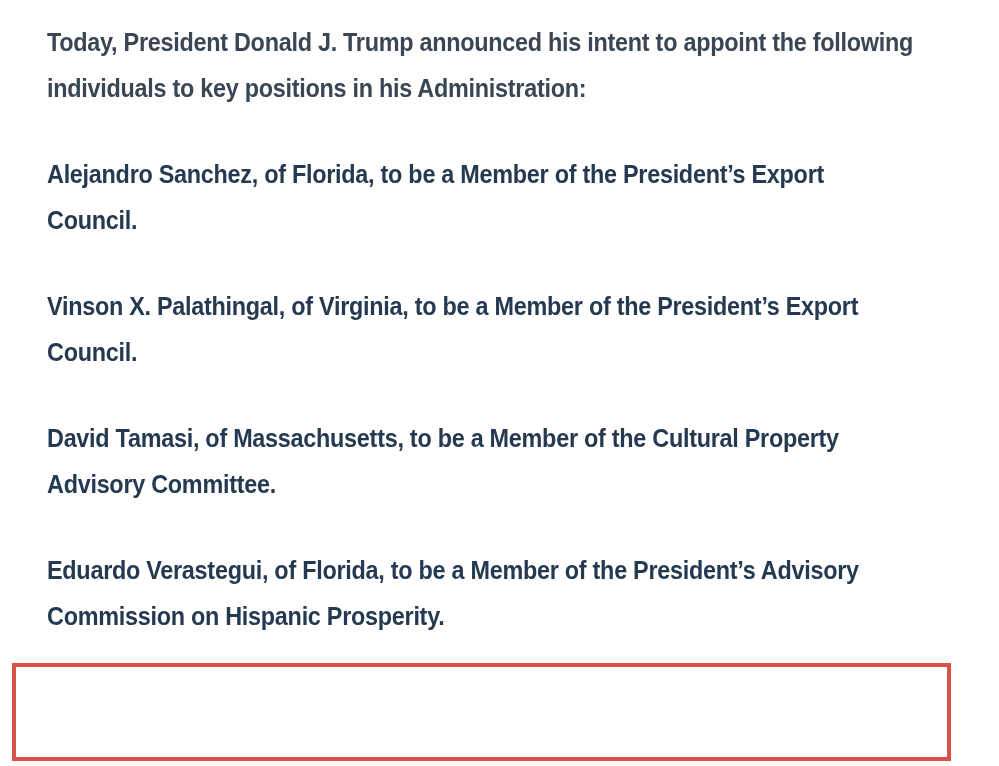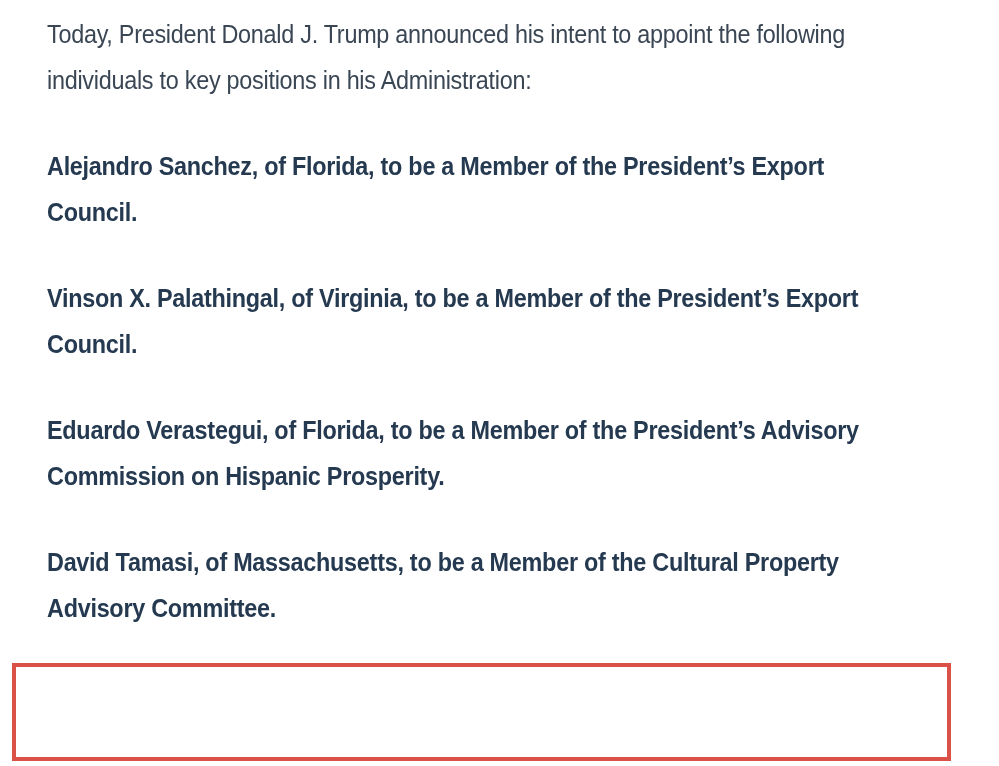--- a/index.html
+++ b/index.html
@@ -27,21 +27,21 @@
     font-size: 26px;
     letter-spacing: -0.3px;
   }
   .para .line {
     display: block;
     white-space: nowrap;
     line-height: 46px;
     transform: scaleX(0.9);
     transform-origin: 0 50%;
   }
-  .para.regular { font-weight: 400; color: var(--regular-text); }
+  .para.regular { font-weight: 700; color: var(--regular-text); margin-top: 8px; }
   .para.bold   { font-weight: 700; color: var(--bold-text); }
   .highlight-box {
     position: absolute;
     left: 12px;
     top: 663px;
     width: 939px;
     height: 98px;
     border: 4px solid var(--highlight-border);
     background: transparent;
     pointer-events: none;
@@ -62,24 +62,24 @@
     <span class="line">Alejandro Sanchez, of Florida, to be a Member of the President’s Export</span>
     <span class="line">Council.</span>
   </p>
 
   <p class="para bold">
     <span class="line">Vinson X. Palathingal, of Virginia, to be a Member of the President’s Export</span>
     <span class="line">Council.</span>
   </p>
 
   <p class="para bold">
-    <span class="line">Eduardo Verastegui, of Florida, to be a Member of the President’s Advisory</span>
-    <span class="line">Commission on Hispanic Prosperity.</span>
+    <span class="line">David Tamasi, of Massachusetts, to be a Member of the Cultural Property</span>
+    <span class="line">Advisory Committee.</span>
   </p>
 
   <p class="para bold">
-    <span class="line">David Tamasi, of Massachusetts, to be a Member of the Cultural Property</span>
-    <span class="line">Advisory Committee.</span>
+    <span class="line">Eduardo Verastegui, of Florida, to be a Member of the President’s Advisory</span>
+    <span class="line">Commission on Hispanic Prosperity.</span>
   </p>
 
   <div class="highlight-box"></div>
 
 </div>
 
 </body></html>

